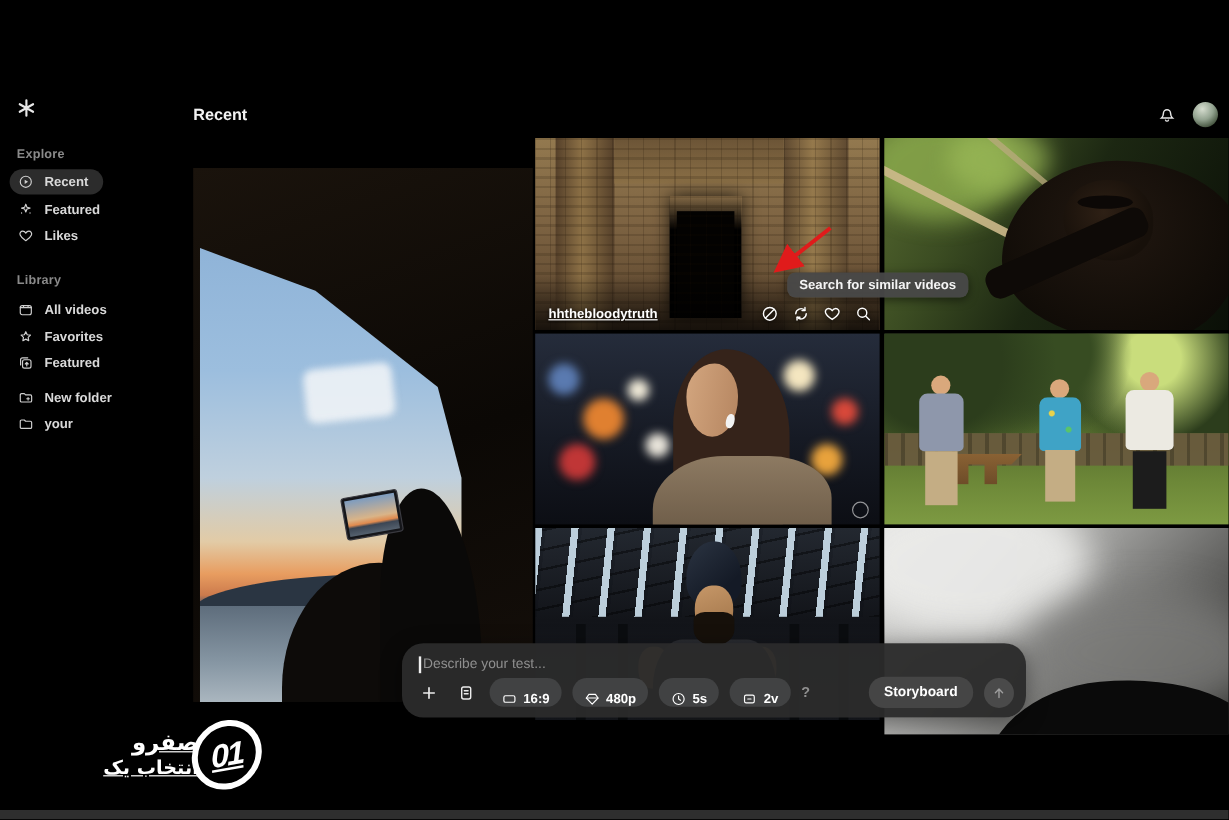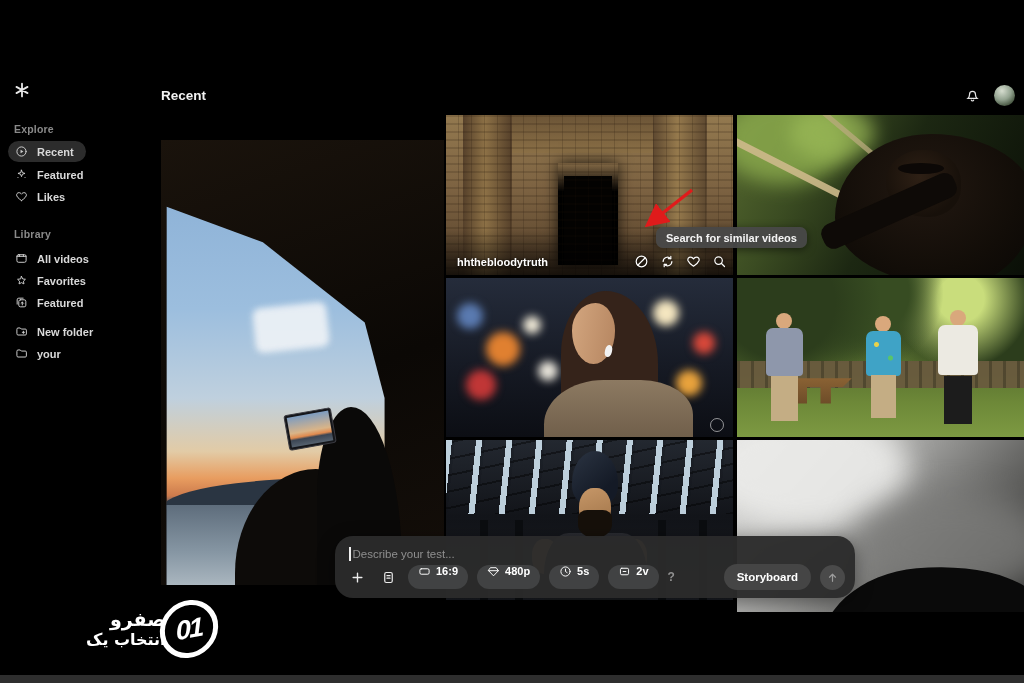--- a/index.html
+++ b/index.html
@@ -112,50 +112,50 @@
   .gy-tank { left:34%; top:58%; width:36%; height:42%; background:linear-gradient(180deg,#2a2c31,#1b1d21); border-radius:24% 24% 0 0/60% 60% 0 0; }
   .gy-shoulder { position:absolute; top:62%; width:9%; height:22%; background:#b8895c; border-radius:45%; }
 
   
   .t-cloud { background:linear-gradient(132deg,#dadad8 0%,#c2c2c0 24%,#989896 46%,#6b6b69 66%,#454543 84%,#2e2e2c 100%); }
   .cl-puff { left:-10%; top:-18%; width:70%; height:70%; background:#ececea; border-radius:50%; filter:blur(14px); opacity:.9; }
   .cl-gray { left:40%; top:30%; width:70%; height:60%; background:#7c7c7a; border-radius:50%; filter:blur(16px); opacity:.8; }
   .cl-dark { left:28%; top:74%; width:80%; height:50%; background:#0a0a0a; border-radius:45% 55% 0 0/90% 70% 0 0; transform:rotate(-5deg); }
 
   
-  .vid-author { position:absolute; left:457px; top:256px; z-index:12; font-size:11px; font-weight:700; color:#fff; text-shadow:0 1px 3px rgba(0,0,0,.9); }
+  .vid-author { position:absolute; left:457px; top:256px; z-index:12; font-size:11px; font-weight:700; color:#fff; text-shadow:0 1px 3px rgba(0,0,0,.9);text-decoration:underline; }
   .vid-actions { position:absolute; left:634px; top:254px; z-index:12; display:flex; gap:11px; }
   .vid-actions svg { width:15px; height:15px; stroke:#fff; fill:none; stroke-width:1.9; stroke-linecap:round; stroke-linejoin:round; filter:drop-shadow(0 1px 2px rgba(0,0,0,.8)); cursor:pointer; }
 
   
   .tooltip { position:absolute; left:656px; top:227px; z-index:14; height:21px; display:flex; align-items:center; padding:0 10px;
              background:rgba(72,72,72,.95); border-radius:7px; font-size:11px; font-weight:700; color:#f4f4f4; box-shadow:0 2px 8px rgba(0,0,0,.5); }
   .red-arrow { position:absolute; left:628px; top:183px; z-index:14; width:86px; height:52px; }
 
   
   .composer { position:absolute; left:335px; top:536px; width:520px; height:62px; z-index:20;
               background:rgba(43,43,43,.96); border-radius:18px; box-shadow:0 4px 18px rgba(0,0,0,.45); }
   .prompt-row { position:absolute; left:14px; top:11px; display:flex; align-items:center; gap:2px; }
   .caret { width:1.5px; height:14px; background:#f0f0f0; }
   .prompt-ph { font-size:11.5px; color:#8f8f8f; }
   .ctrl-row { position:absolute; left:11px; right:10px; bottom:8px; display:flex; align-items:center; gap:9px; }
   .ctrl-row svg { stroke-linecap:round; stroke-linejoin:round; }
   .icon-btn { display:flex; align-items:center; justify-content:center; width:22px; height:22px; color:#e8e8e8; cursor:pointer; }
-  .pill { display:flex; align-items:flex-start; gap:5px; height:24px; padding:0 10px; border-radius:13px; background:#414243;
+  .pill { display:flex; align-items:flex-end; gap:5px; height:24px; padding:0 10px; border-radius:13px; background:#414243;
           color:#fff; font-size:11px; font-weight:700; cursor:pointer; }
   .pill svg { width:13px; height:13px; stroke:#fff; fill:none; stroke-width:1.8; }
   .help-q { color:#909090; font-size:12px; font-weight:700; cursor:pointer; }
   .spacer { flex:1; }
   .storyboard-btn { height:26px; padding:0 13px; display:flex; align-items:center; border-radius:14px; background:#454545;
                     color:#fff; font-size:11.5px; font-weight:700; cursor:pointer; }
   .send-btn { width:25px; height:25px; border-radius:50%; background:#4a4a4a; display:flex; align-items:center; justify-content:center; cursor:pointer; }
   .send-btn svg { width:13px; height:13px; stroke:#9d9d9d; fill:none; stroke-width:2.2; }
 
   
-  .watermark { position:absolute; left:86px; top:600px; z-index:30; display:flex; align-items:center; color:#fff; }
+  .watermark { position:absolute; left:86px; top:600px; z-index:30; display:flex; align-items:center; color:#fff;text-decoration:underline; }
   .wm-lines { text-align:right; direction:rtl; font-family:"DejaVu Sans",sans-serif; font-weight:700; line-height:1.15; margin-right:-6px; }
   .wm-l1 { font-size:19px; } .wm-l2 { font-size:16px; }
   .wm-circle { width:58px; height:58px; border:5px solid #fff; border-radius:50%; background:#000; display:flex; align-items:center;
                justify-content:center; transform:skewX(-6deg) rotate(-4deg); }
   .wm-01 { font-style:italic; font-weight:800; font-size:27px; letter-spacing:-2px; transform:rotate(-6deg); }
 
   .bottom-strip { position:absolute; left:0; right:0; bottom:0; height:8px; background:#2e2e2e; z-index:4; }
 </style>
 </head>
 <body>

